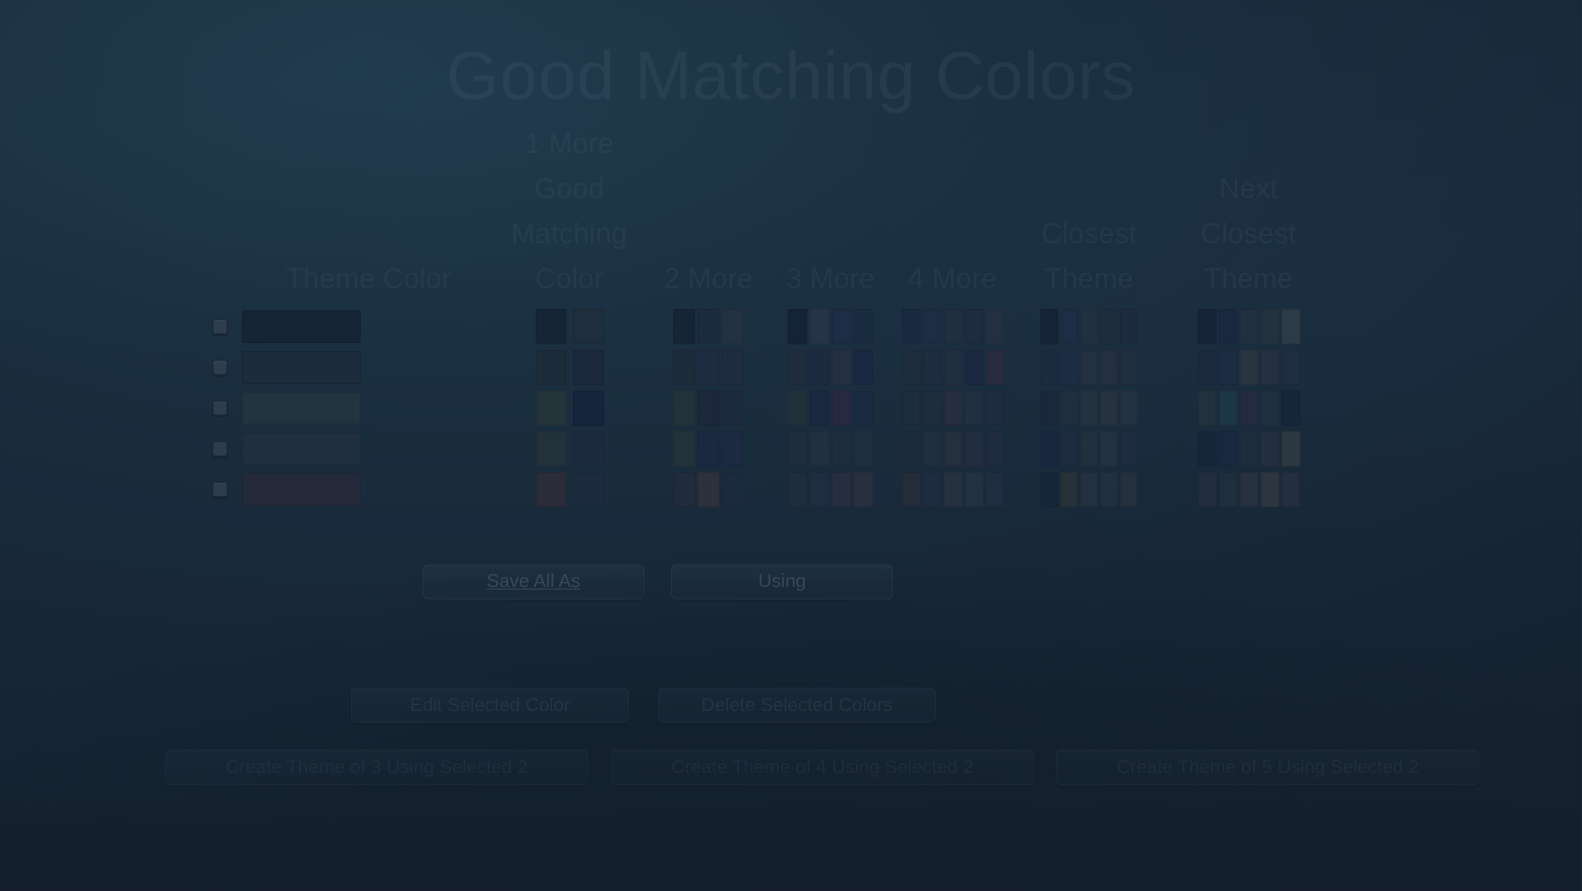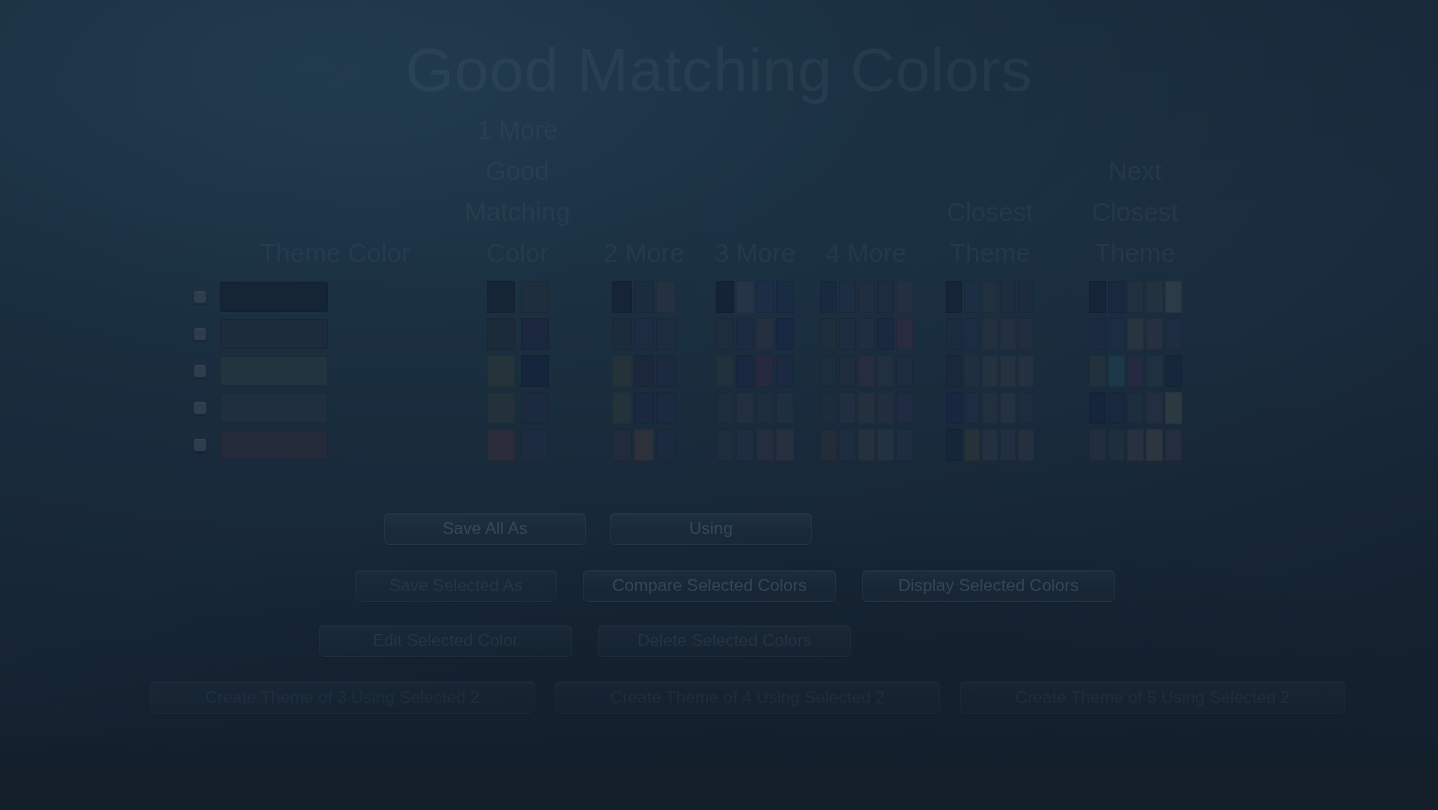--- a/index.html
+++ b/index.html
@@ -132,21 +132,21 @@
     box-shadow: 0 1px 1px rgba(0,0,0,0.15), inset 0 1px 0 rgba(255,255,255,0.05);
   }
   .btn.faded { color: rgba(150,174,192,0.22); border-color: rgba(120,150,172,0.13);
                background: linear-gradient(to bottom, rgba(100,128,150,0.13) 0%, rgba(70,96,118,0.08) 100%); }
   .btn.dim  { color: rgba(140,164,184,0.16); border-color: rgba(110,140,162,0.10);
                background: linear-gradient(to bottom, rgba(96,124,146,0.10) 0%, rgba(66,92,112,0.06) 100%); }
 
   .btnrow { position: absolute; display: flex; }
 
   #row-save  { top: 513px; left: 384px; gap: 24px; }
-  #row-save .btn:nth-child(1) { width: 202px; }
+  #row-save .btn:nth-child(1) { width: 202px; text-decoration: underline; }
   #row-save .btn:nth-child(2) { width: 202px; }
 
   #row-sel   { top: 570px; left: 355px; gap: 26px; }
   #row-sel .btn:nth-child(1) { width: 202px; }
   #row-sel .btn:nth-child(2) { width: 253px; }
   #row-sel .btn:nth-child(3) { width: 253px; }
 
   #row-edit  { top: 625px; left: 319px; gap: 26px; }
   #row-edit .btn:nth-child(1) { width: 253px; }
   #row-edit .btn:nth-child(2) { width: 253px; }
@@ -467,25 +467,20 @@
         </div>
       </div>
 
   </div>
 
   <div class="btnrow" id="row-save">
     <div class="btn">Save All As</div>
     <div class="btn">Using</div>
   </div>
 
-  <div class="btnrow" id="row-sel">
-    <div class="btn faded">Save Selected As</div>
-    <div class="btn">Compare Selected Colors</div>
-    <div class="btn">Display Selected Colors</div>
-  </div>
 
   <div class="btnrow" id="row-edit">
     <div class="btn faded">Edit Selected Color</div>
     <div class="btn faded">Delete Selected Colors</div>
   </div>
 
   <div class="btnrow" id="row-create">
     <div class="btn dim">Create Theme of 3 Using Selected 2</div>
     <div class="btn dim">Create Theme of 4 Using Selected 2</div>
     <div class="btn dim">Create Theme of 5 Using Selected 2</div>

